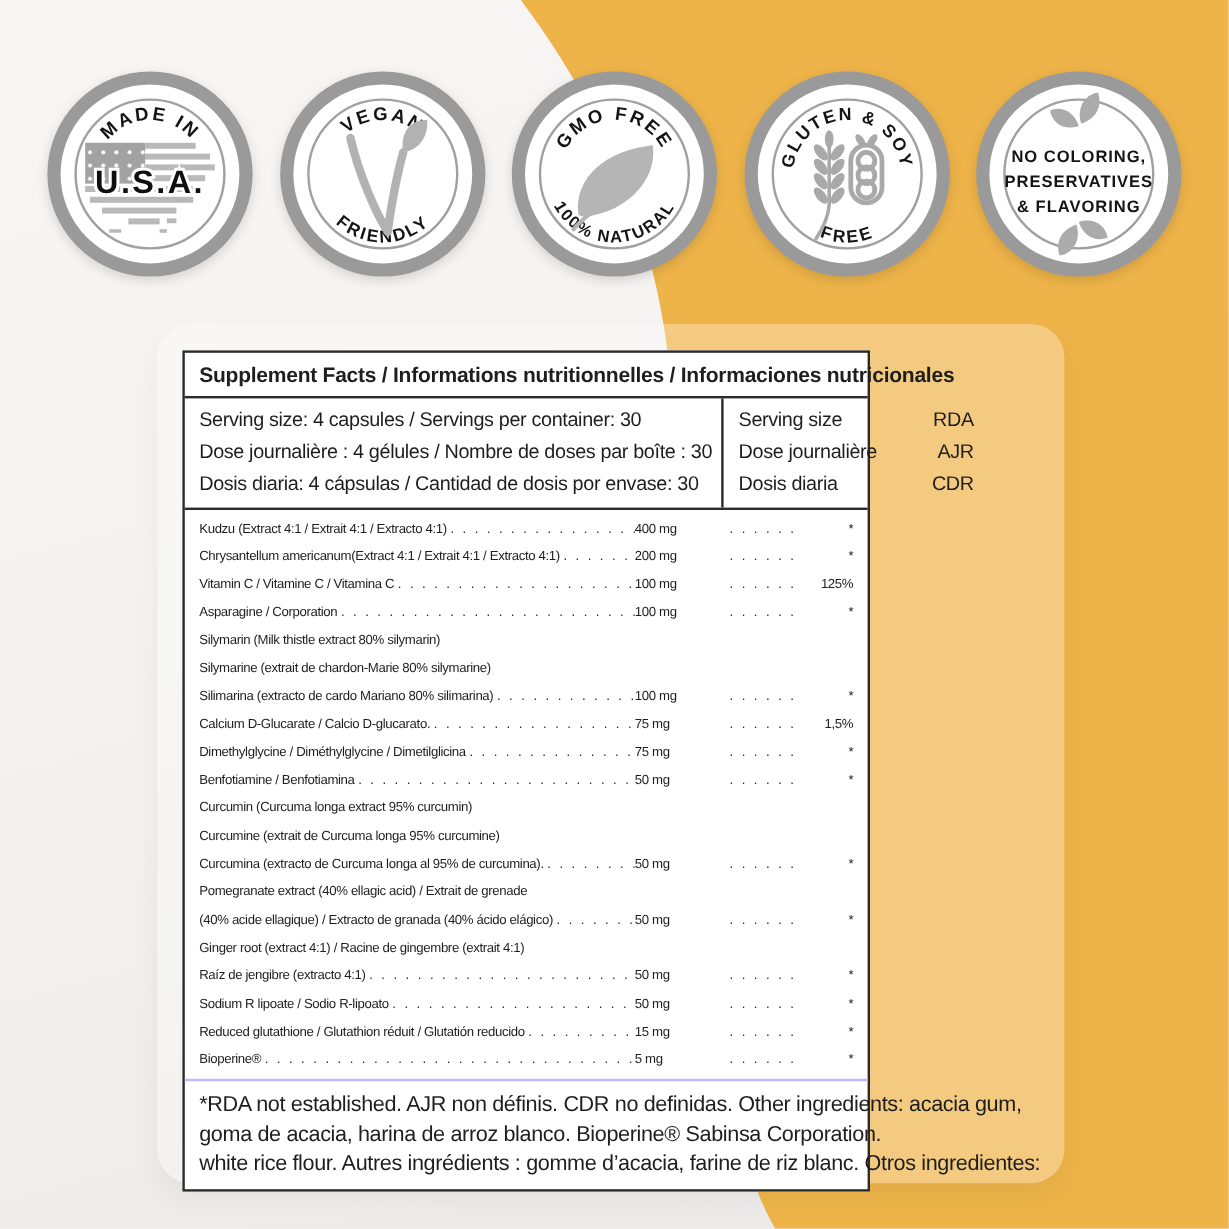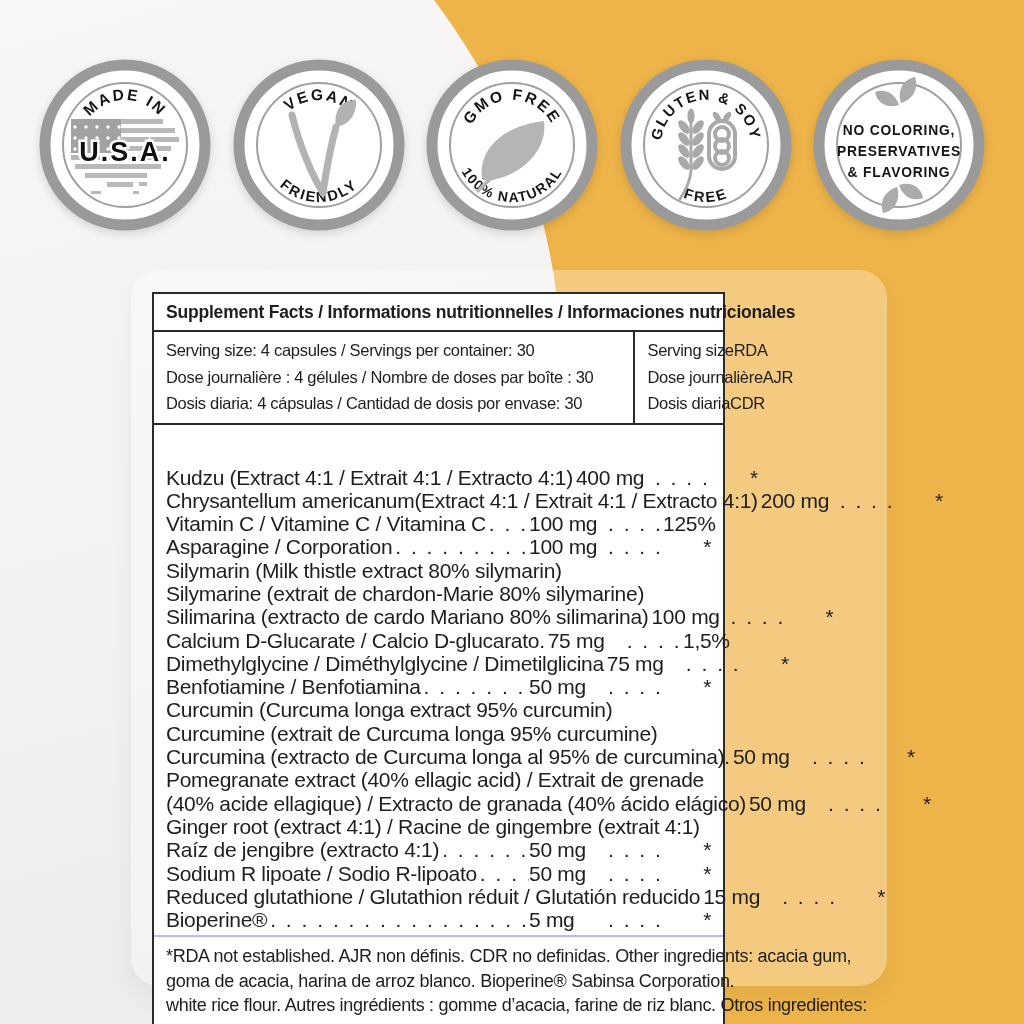--- a/index.html
+++ b/index.html
@@ -19,26 +19,26 @@
     box-shadow:0 12px 24px rgba(0,0,0,.05);
   }
   .facts{
     position:absolute;left:152px;top:292px;width:573px;box-sizing:border-box;
     background:#ffffff;border:2.5px solid #2b2b2b;
   }
   .facts-title{
     font-size:17.5px;font-weight:700;letter-spacing:-.2px;
     padding:8px 12px 7px;border-bottom:2px solid #2b2b2b;white-space:nowrap;
   }
-  .serving{display:flex;border-bottom:2px solid #2b2b2b;font-size:16.5px;letter-spacing:-.3px;gap:32px;}
+  .serving{display:flex;border-bottom:2px solid #2b2b2b;font-size:16.5px;letter-spacing:-.3px;}
   .serving-left{flex:1 1 auto;padding:5px 8px 6px 12px;}
   .serving-left div{line-height:26.5px;white-space:nowrap;}
   .serving-right{flex:0 0 196px;border-left:2px solid #2b2b2b;padding:5px 12px 6px 12px;}
-  .srow{display:flex;line-height:26.5px;white-space:nowrap;}
-  .ingredients{padding:5px 12px 4px;font-size:21px;letter-spacing:-.3px;margin-top:36px;}
+  .srow{display:flex;justify-content:space-between;line-height:26.5px;white-space:nowrap;}
+  .ingredients{padding:5px 12px 4px;font-size:11px;letter-spacing:-.3px;}
   .irow{display:grid;grid-template-columns:max-content 1fr 76px 58px 48px;align-items:baseline;line-height:23.3px;}
   .iname{white-space:nowrap;}
   .iname.full{grid-column:1/-1;}
   .lead{overflow:hidden;white-space:nowrap;padding-left:3px;}
   .lead::after{
     content:". . . . . . . . . . . . . . . . . . . . . . . . . . . . . . . . . . . . . . . . . . . . . . . . . . . . . . . . . . . .";
     letter-spacing:2px;
   }
   .amt{white-space:nowrap;}
   .rda{text-align:right;white-space:nowrap;}

